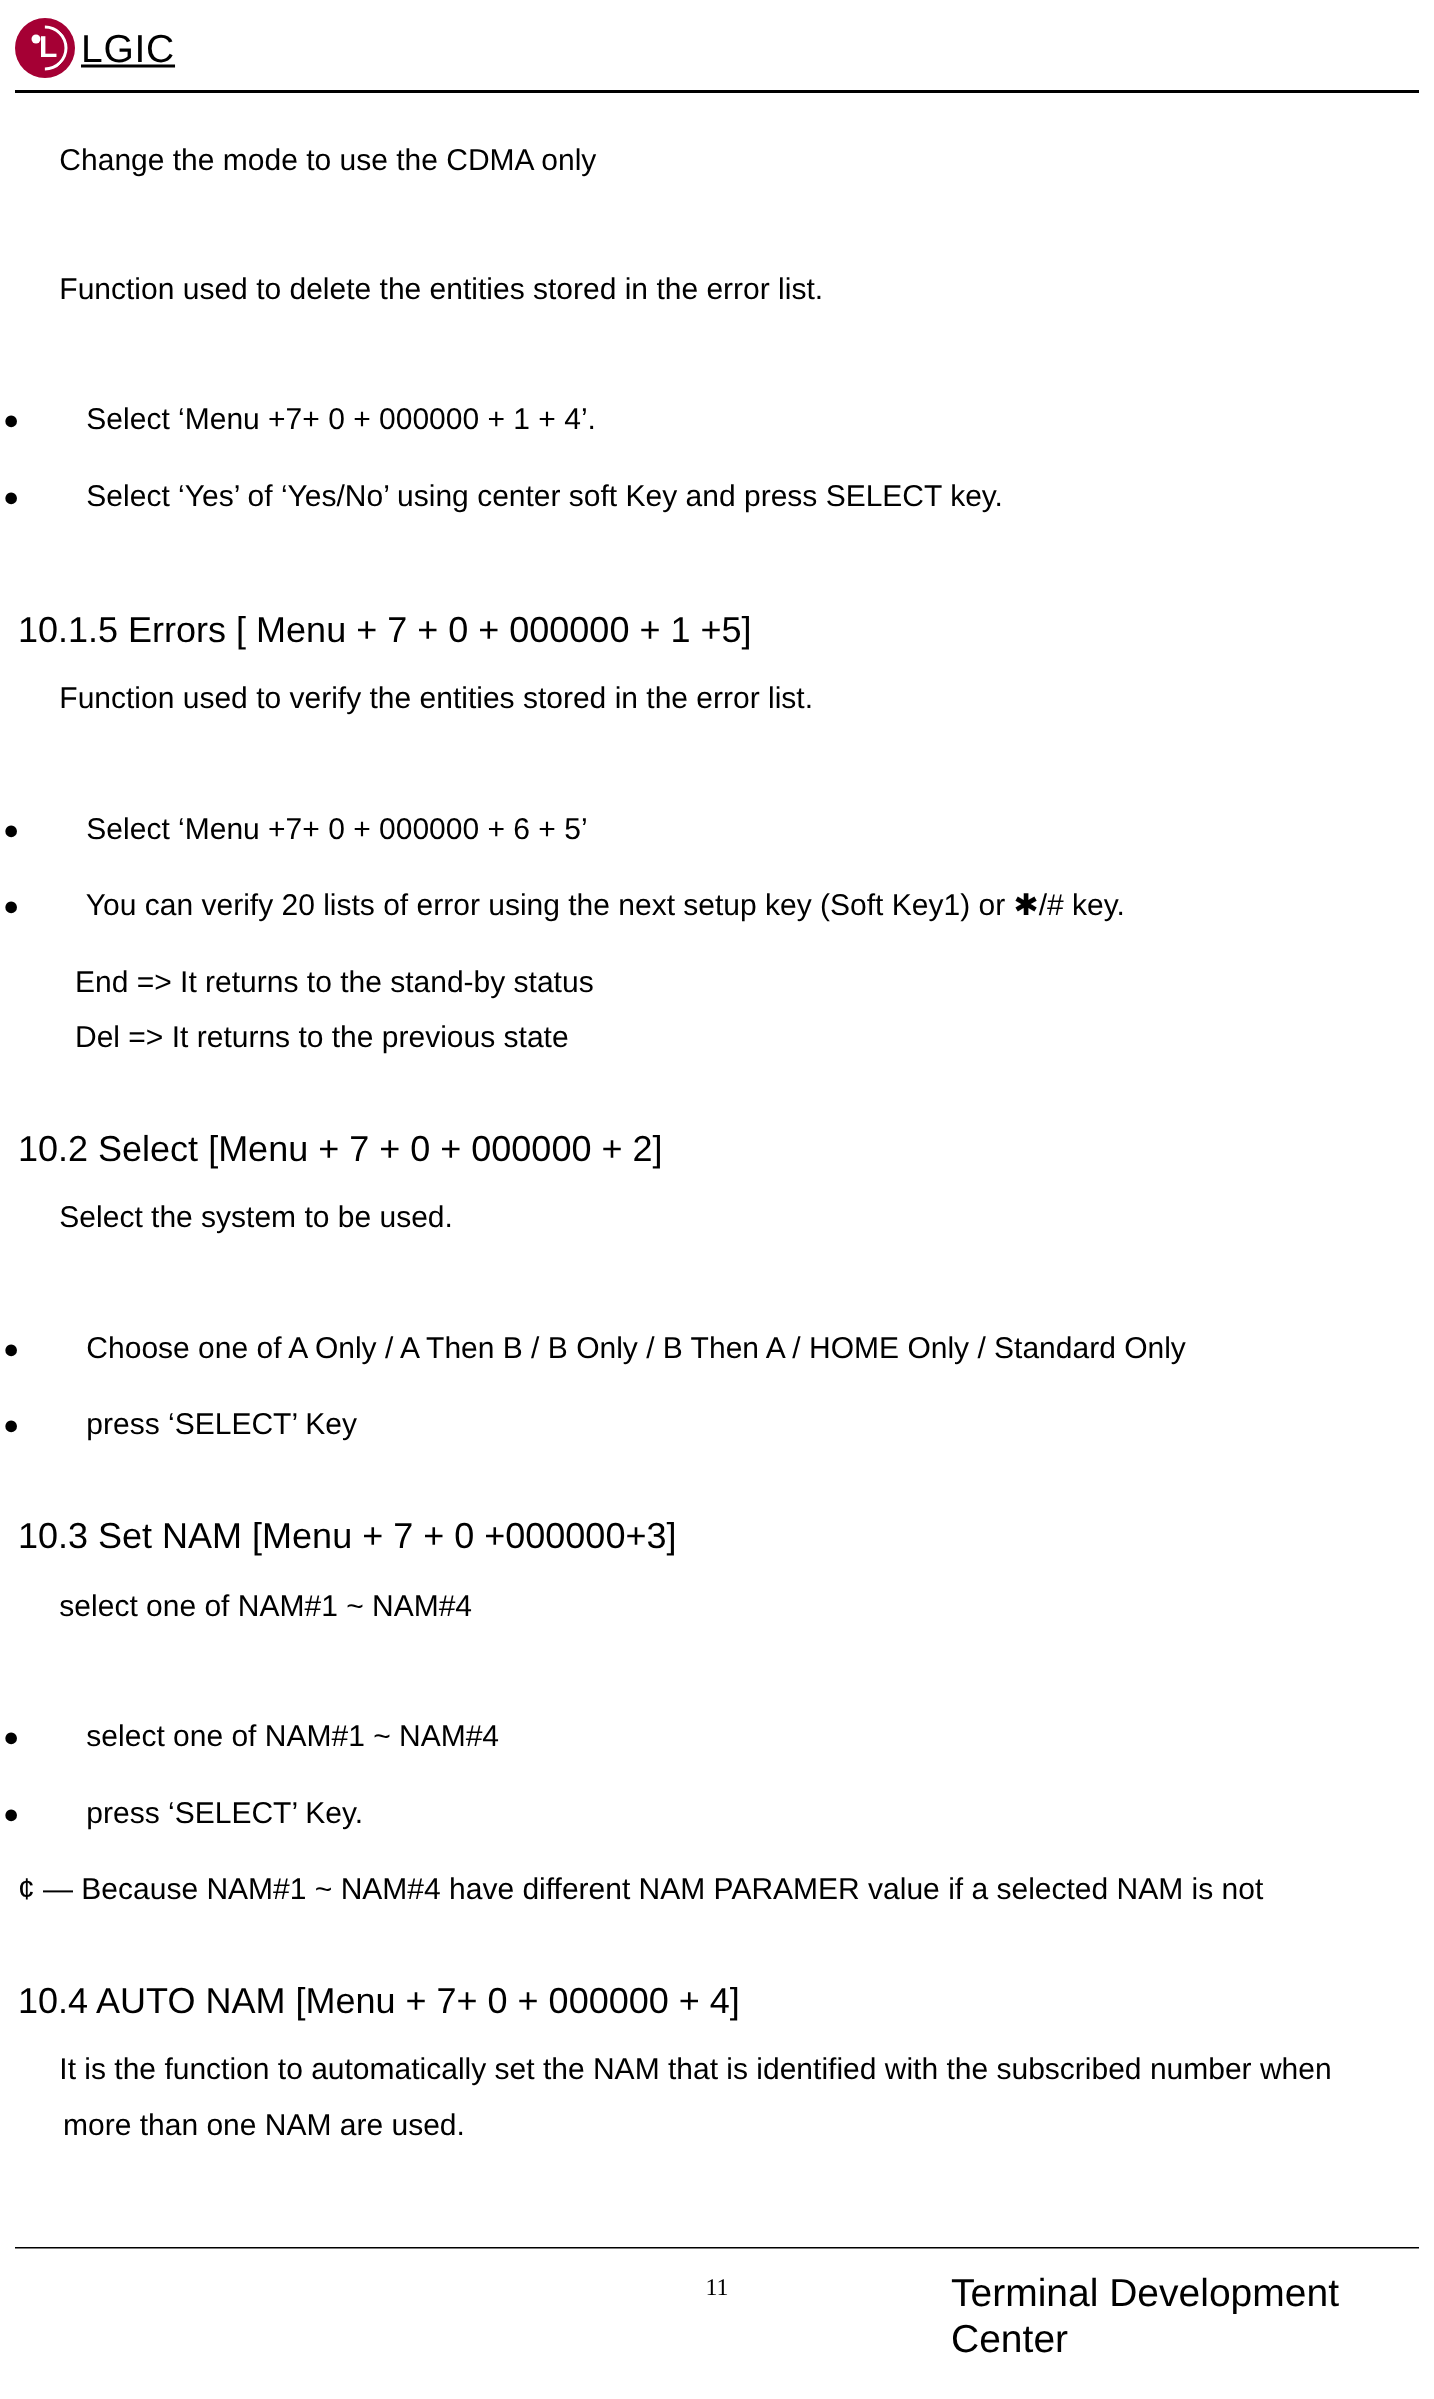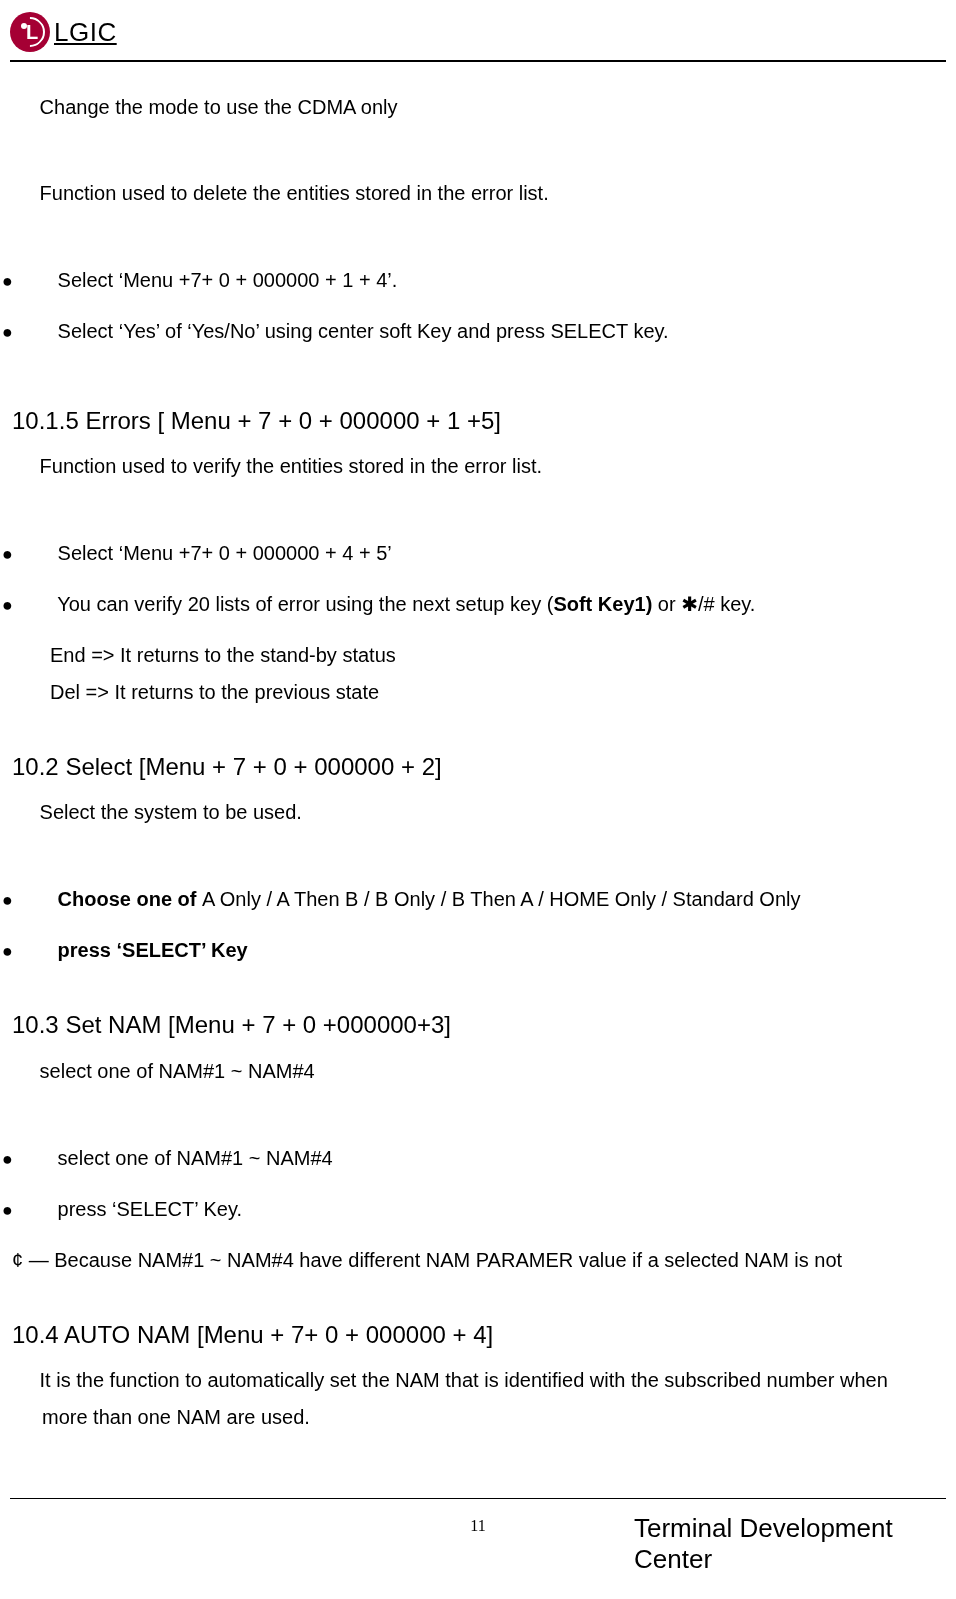--- a/index.html
+++ b/index.html
@@ -109,21 +109,21 @@
     text-align: left;
     font-size: 18px;
   }
   .dot-icon {
     display: inline-block;
     width: 22px;
     text-align: left;
     font-size: 18px;
   }
   .bold {
-    font-weight: bold;
+    font-weight: normal;
   }
   .footer-wrap {
     position: absolute;
     bottom: 24px;
     left: 10px;
     right: 10px;
   }
   .hr-bottom {
     border: none;
     border-top: 1px solid #000;
@@ -185,21 +185,21 @@
 
     <div class="block">
       <div class="section-title">10.1.5 Errors [ Menu + 7 + 0 + 000000 + 1 +5]</div>
       <div class="line">
         <span class="pointer-icon">☛</span>
         <span>Function used to verify the entities stored in the error list.</span>
       </div>
       <div style="height:30px"></div>
       <div class="bullet-line">
         <span class="dot-icon">●</span>
-        <span>Select ‘Menu +7+ 0 + 000000 + 4 + 5’</span>
+        <span>Select ‘Menu +7+ 0 + 000000 + 6 + 5’</span>
       </div>
       <div class="bullet-line">
         <span class="dot-icon">●</span>
         <span>You can verify 20 lists of error using the next setup key (</span><span class="bold">Soft Key1)</span><span> or ✱/# key.</span>
       </div>
       <div class="sub-line">End =&gt; It returns to the stand-by status</div>
       <div class="sub-line">Del =&gt; It returns to the previous state</div>
     </div>
 
     <div class="block tight">

